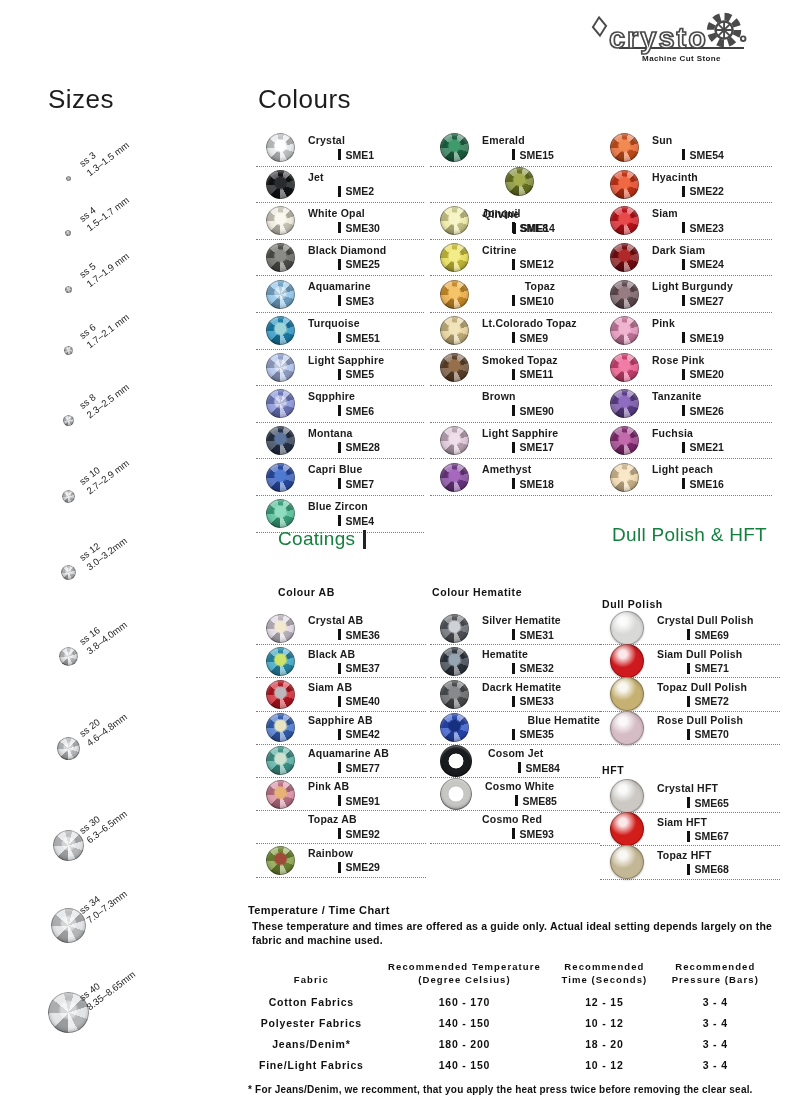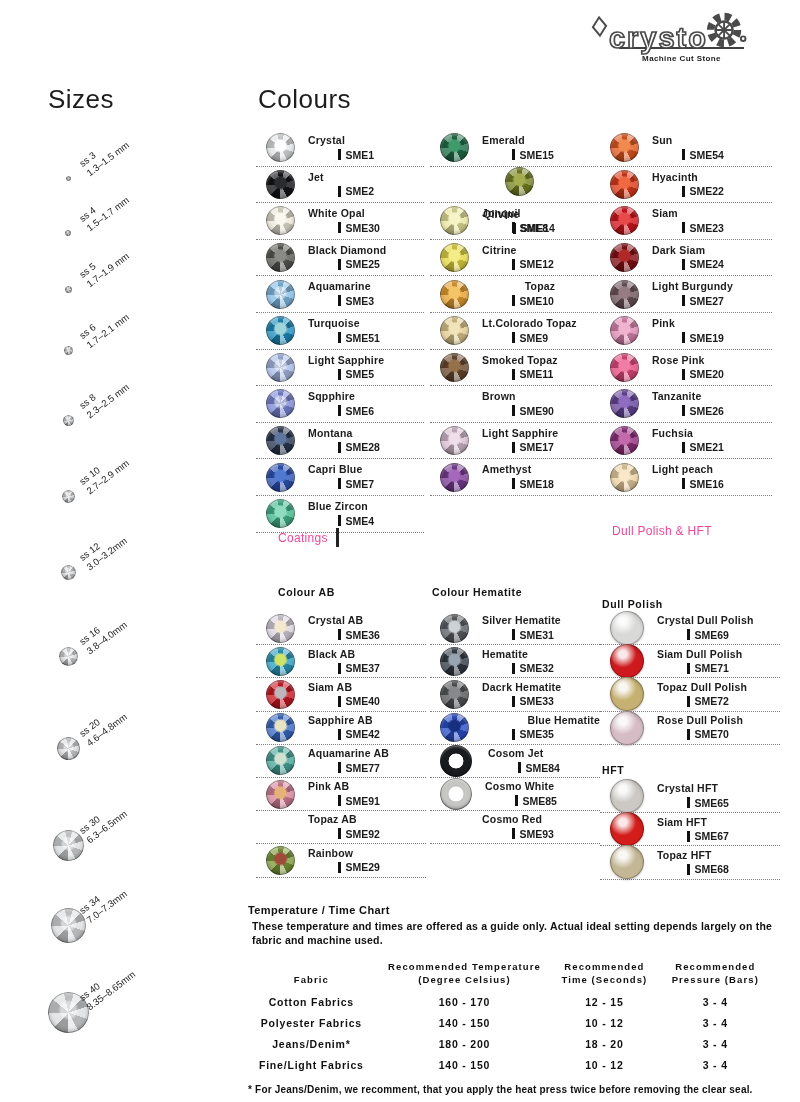--- a/index.html
+++ b/index.html
@@ -3,21 +3,21 @@
 <meta charset="utf-8">
 <style>
   html,body{margin:0;padding:0;background:#fff}
   .page{position:relative;width:800px;height:1102px;background:#fff;overflow:hidden;
         font-family:"Liberation Sans",sans-serif;color:#1b1b1b}
 
   
   .h-big{position:absolute;margin:0;font-size:26px;font-weight:400;color:#1d1d1d;letter-spacing:.5px}
   #sizes-title{left:48px;top:84px}
   #colours-title{left:258px;top:84px}
-  .h-mid{position:absolute;margin:0;font-size:12px;font-weight:400;color:#ec4899;letter-spacing:.3px;display:flex;align-items:center}
+  .h-mid{position:absolute;margin:0;font-size:19px;font-weight:400;color:#15803d;letter-spacing:.3px;display:flex;align-items:center}
   #coatings-title{left:278px;top:528px}
   #dull-title{left:612px;top:524px}
   .bar-lg{display:inline-block;width:3px;height:19px;background:#222;margin-left:8px}
   .group-head{position:absolute;font-size:10.5px;font-weight:bold;letter-spacing:.6px;color:#111}
 
   
   .logo{position:absolute;right:52px;top:24px}
   .logo-row{display:flex;align-items:flex-start;position:relative}
   .logo-diamond{position:absolute;left:-16px;top:-4px;width:9px;height:9px;border:2px solid #4a4a4a;
                 transform:rotate(50deg) skewX(18deg);background:#fff}

